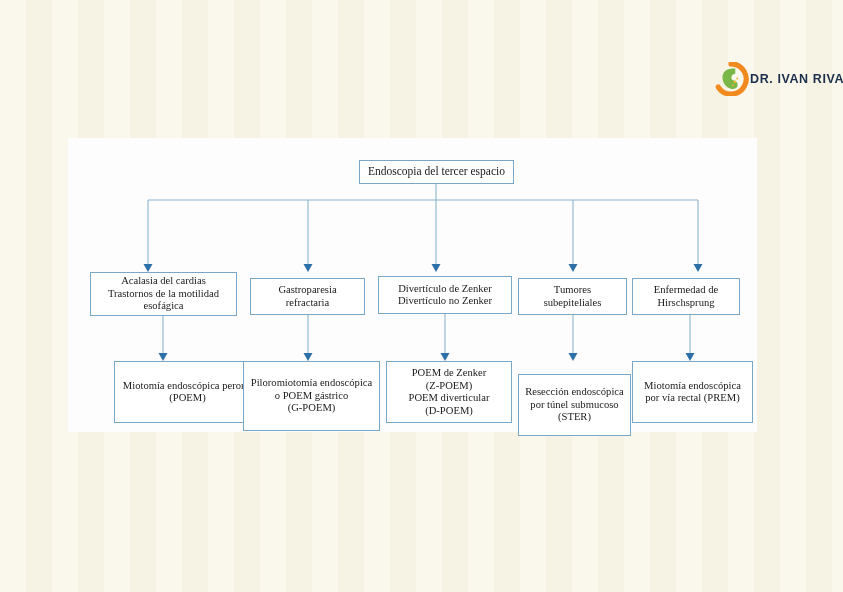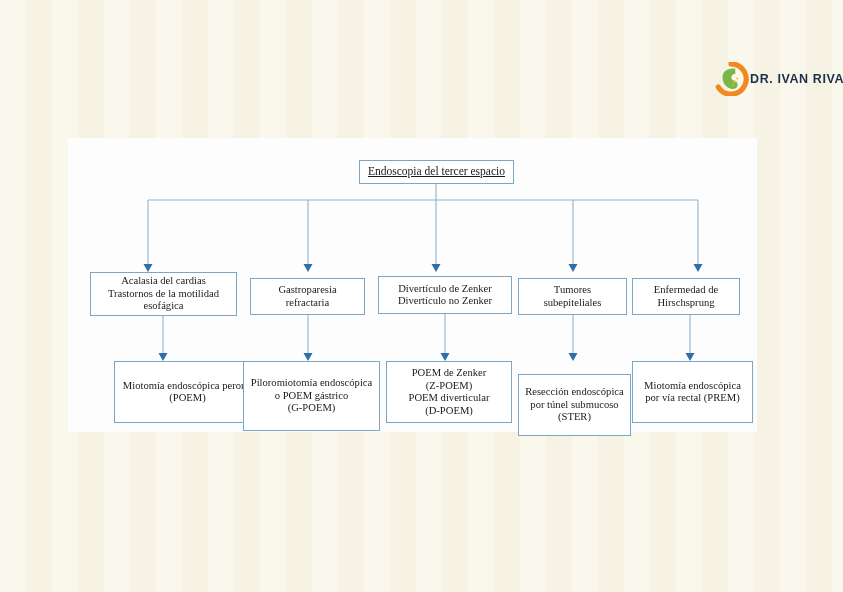--- a/index.html
+++ b/index.html
@@ -95,21 +95,20 @@
     line-height: 1.18;
     white-space: pre-line;
   }
 
   .node-root {
     left: 291px;
     top: 22px;
     width: 155px;
     height: 24px;
     font-size: 11.5px;
-    text-decoration: underline;
   }
 
   .row-mid .node { font-size: 10.6px; }
   .row-bot .node { font-size: 10.6px; }
 
   
   .m0 { left: 22px;  top: 134px; width: 147px; height: 44px; }
   .m1 { left: 182px; top: 140px; width: 115px; height: 37px; }
   .m2 { left: 310px; top: 138px; width: 134px; height: 38px; }
   .m3 { left: 450px; top: 140px; width: 109px; height: 37px; }

